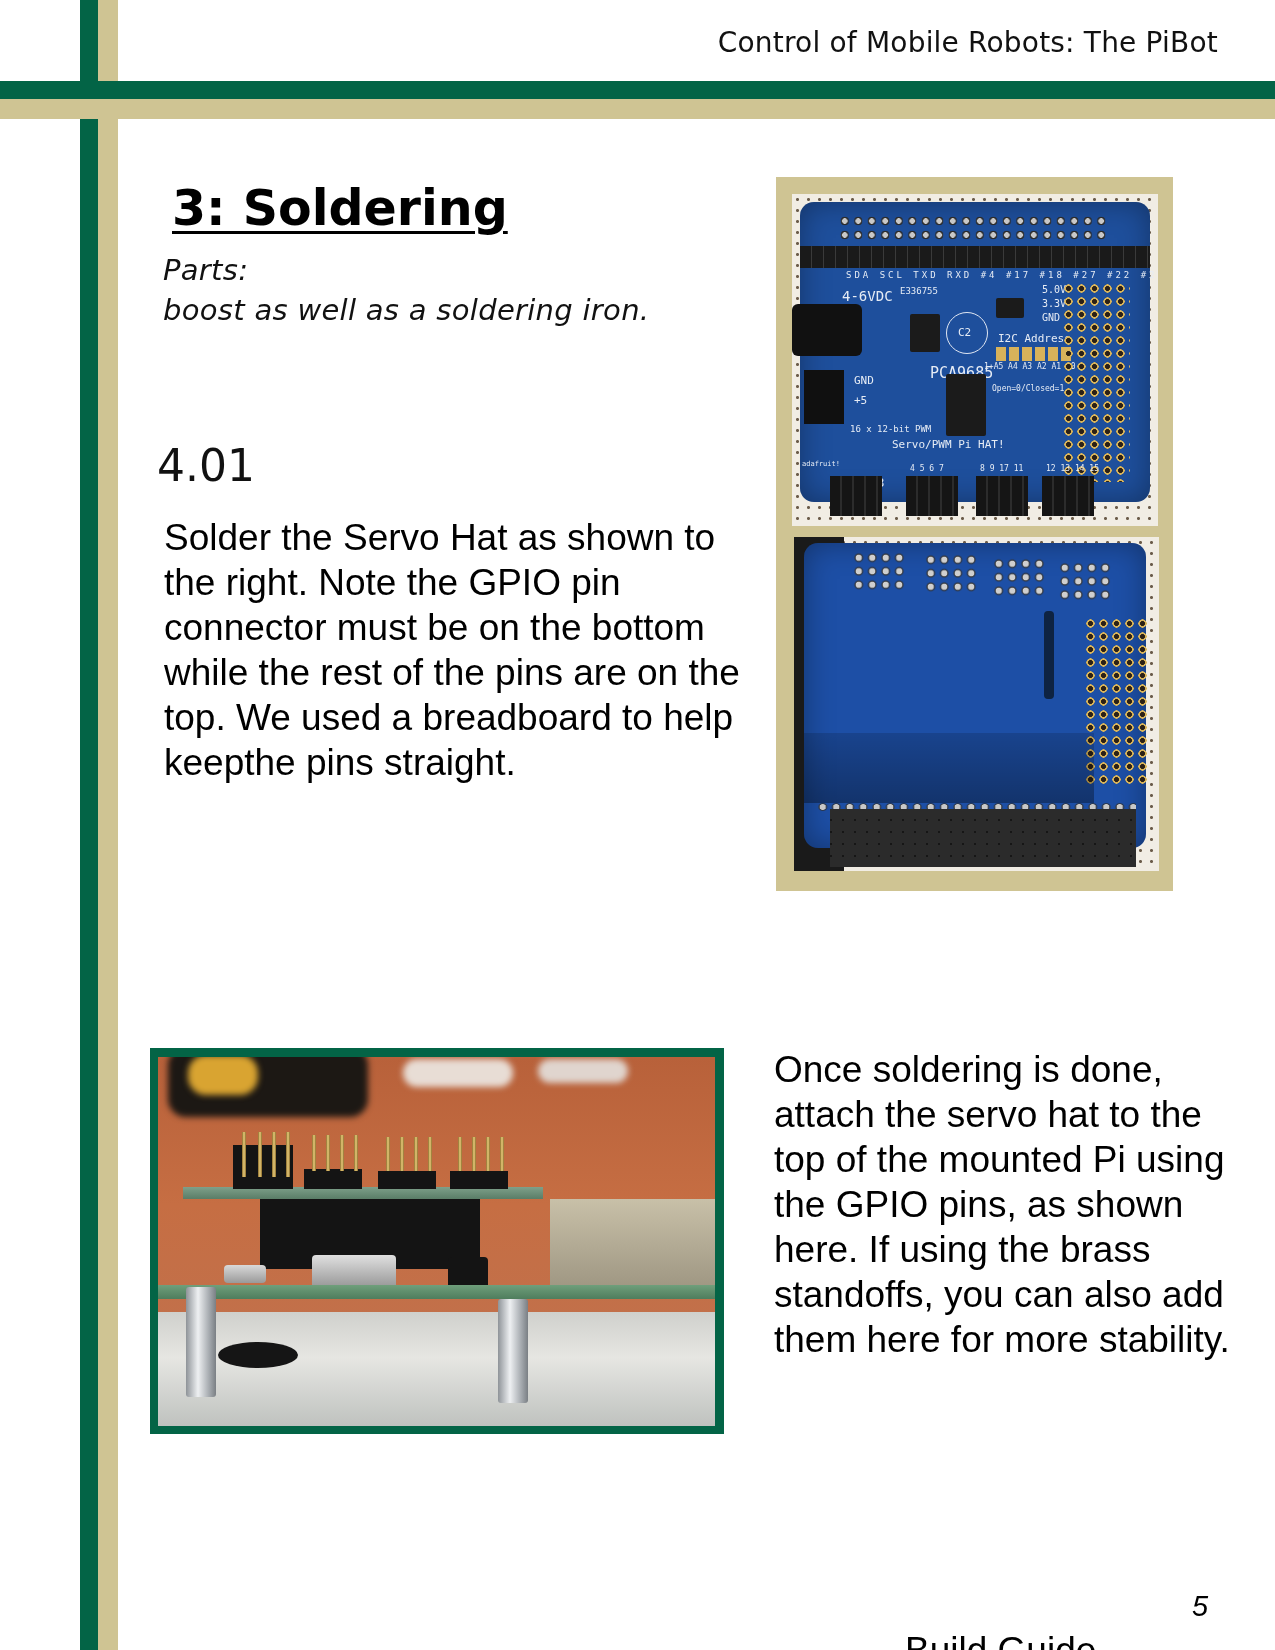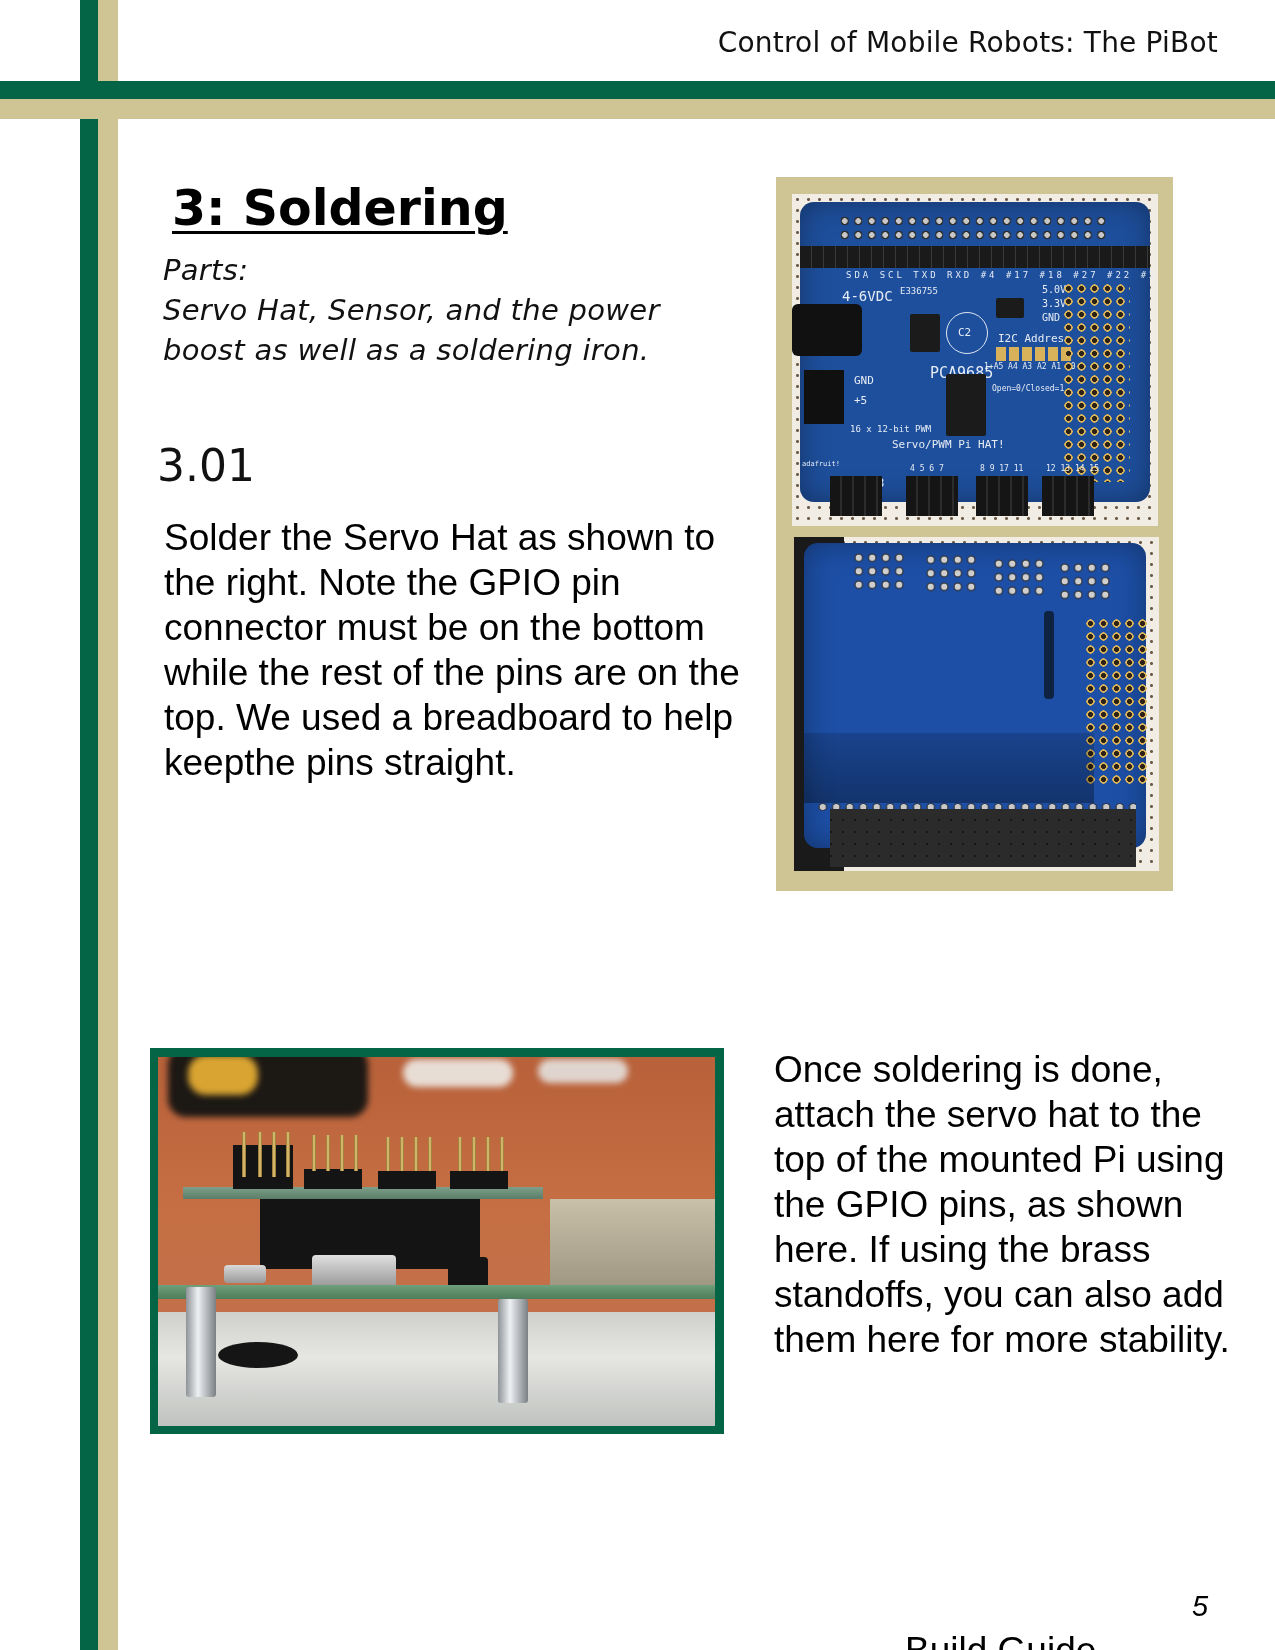--- a/index.html
+++ b/index.html
@@ -104,25 +104,24 @@
 <div class="abs v-tan"></div>
 <div class="abs h-green"></div>
 <div class="abs h-tan"></div>
 
 <div class="abs running-header">Control of Mobile Robots: The PiBot</div>
 
 <h1 class="abs section-title" style="margin:12px;">3: Soldering</h1>
 
 <div class="abs parts">
   <div>Parts:</div>
-  <div>Servo Hat, Sensor, and the power</div>
   <div>boost as well as a soldering iron.</div>
 </div>
 
-<div class="abs step-num">3.01</div>
+<div class="abs step-num">4.01</div>
 
 <div class="abs body-text step-body">Solder the Servo Hat as shown to the right. Note the GPIO pin connector must be on the bottom while the rest of the pins are on the top. We used a breadboard to help keepthe pins straight.</div>
 
 <div class="abs tan-frame">
 
   <div class="photo photo-top">
     <div class="breadboard"></div>
     <div class="pcb" style="left:8px;top:8px;width:350px;height:300px;">
 
       <div class="abs" style="left:38px;top:12px;width:270px;height:30px;background-image:radial-gradient(#c8c8c8 2.5px,#2b2b2b 3px,#2b2b2b 4px,transparent 4.4px);background-size:13.5px 14px;"></div>

